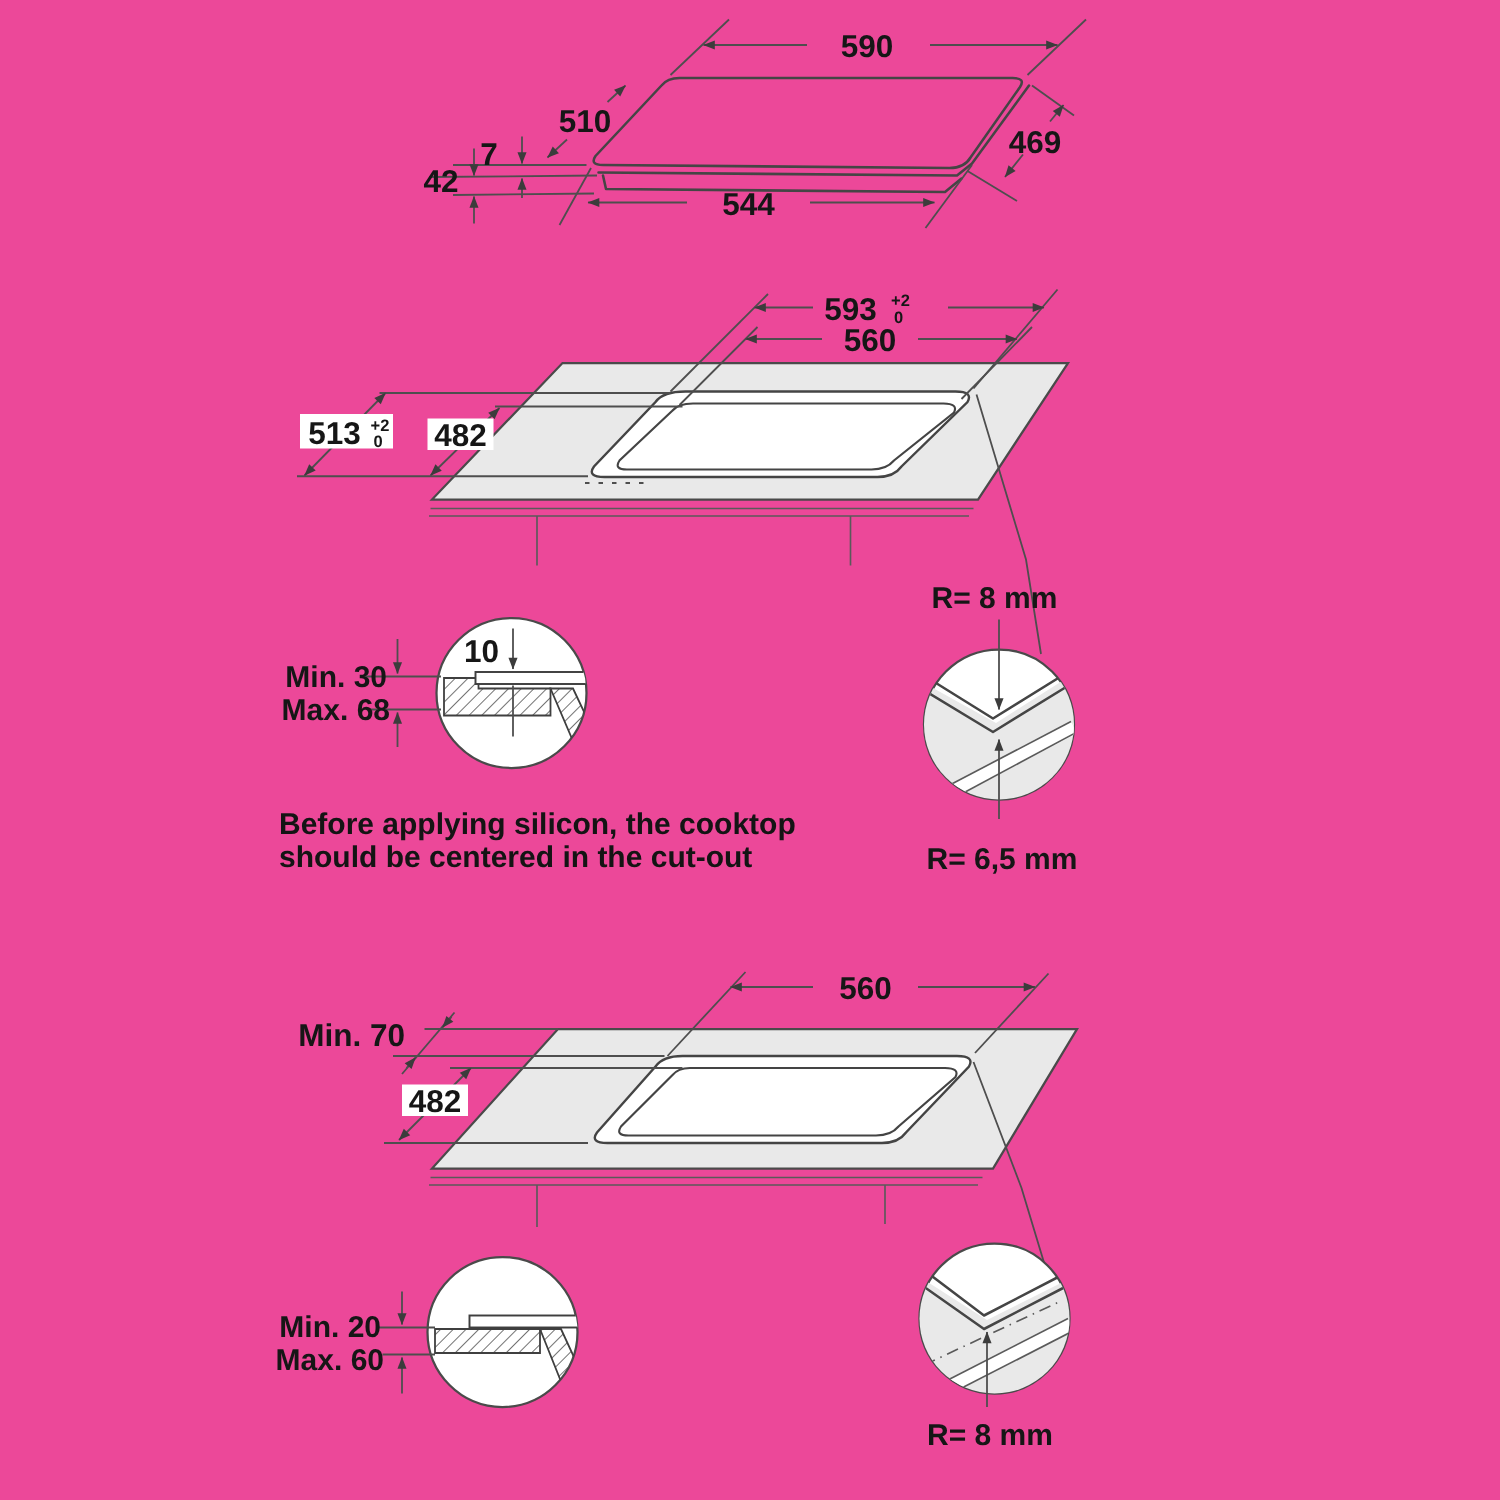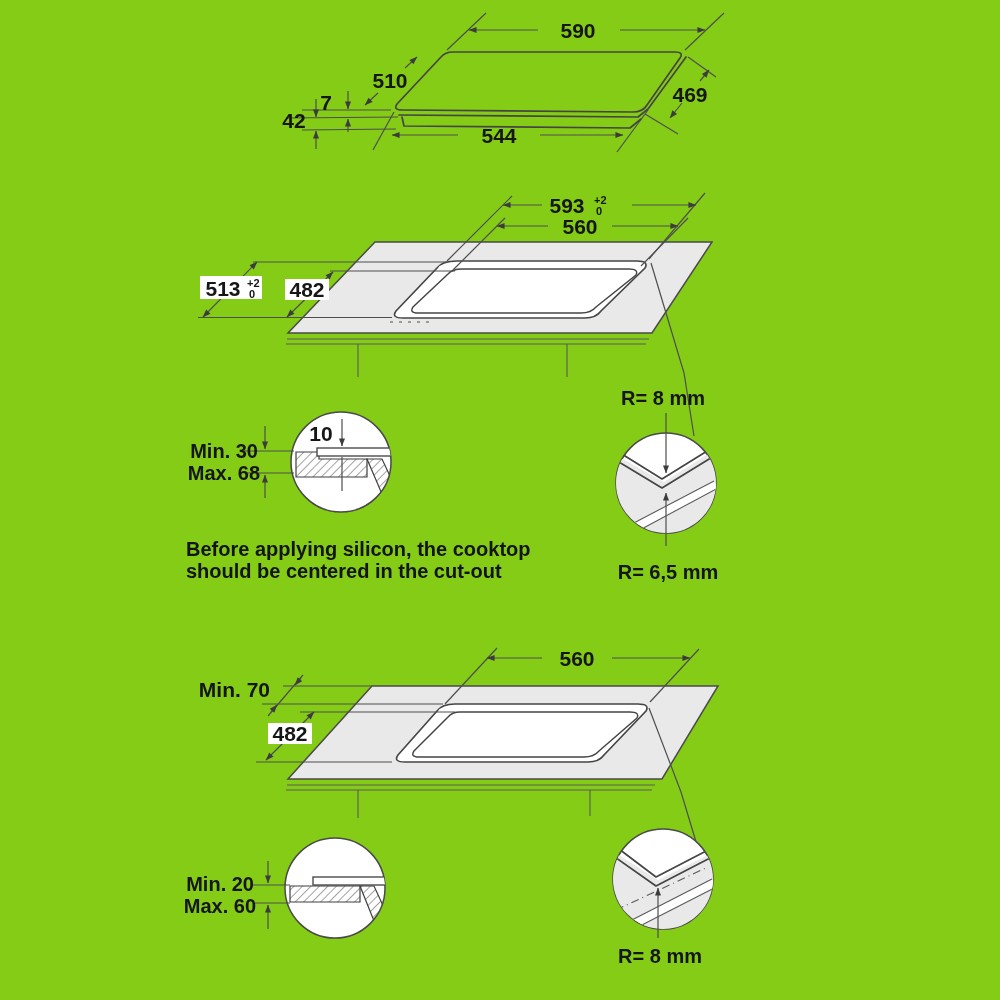--- a/index.html
+++ b/index.html
@@ -1,16 +1,16 @@
 <!DOCTYPE html>
 <html><head>
 <meta charset="utf-8">
 <style>
   html,body{margin:0;padding:0;background:#ffffff;}
-  .stage{position:relative;width:1000px;height:1000px;background:#84cc16;overflow:hidden;}
+  .stage{position:relative;width:1000px;height:1000px;background:#ec4899;overflow:hidden;}
   svg{display:block;}
   .dl{font-family:"Liberation Sans",sans-serif;font-weight:bold;font-size:21px;fill:#161616;}
   .dlm{font-family:"Liberation Sans",sans-serif;font-weight:bold;font-size:20px;fill:#161616;}
   .tol{font-family:"Liberation Sans",sans-serif;font-weight:bold;font-size:11px;fill:#161616;}
   .note{font-family:"Liberation Sans",sans-serif;font-weight:bold;font-size:20px;fill:#141414;}
   .ln{stroke:#454545;stroke-width:1.7;fill:none;stroke-linecap:round;stroke-linejoin:round;}
   .lnthin{stroke:#5a5a5a;stroke-width:1.1;fill:none;}
   .dim{stroke:#4e4e4e;stroke-width:1.2;fill:none;}
   .slab{fill:#e9e9e9;stroke:#4a4a4a;stroke-width:1.5;}
   .cut{fill:#ffffff;stroke:#444;stroke-width:1.6;}

